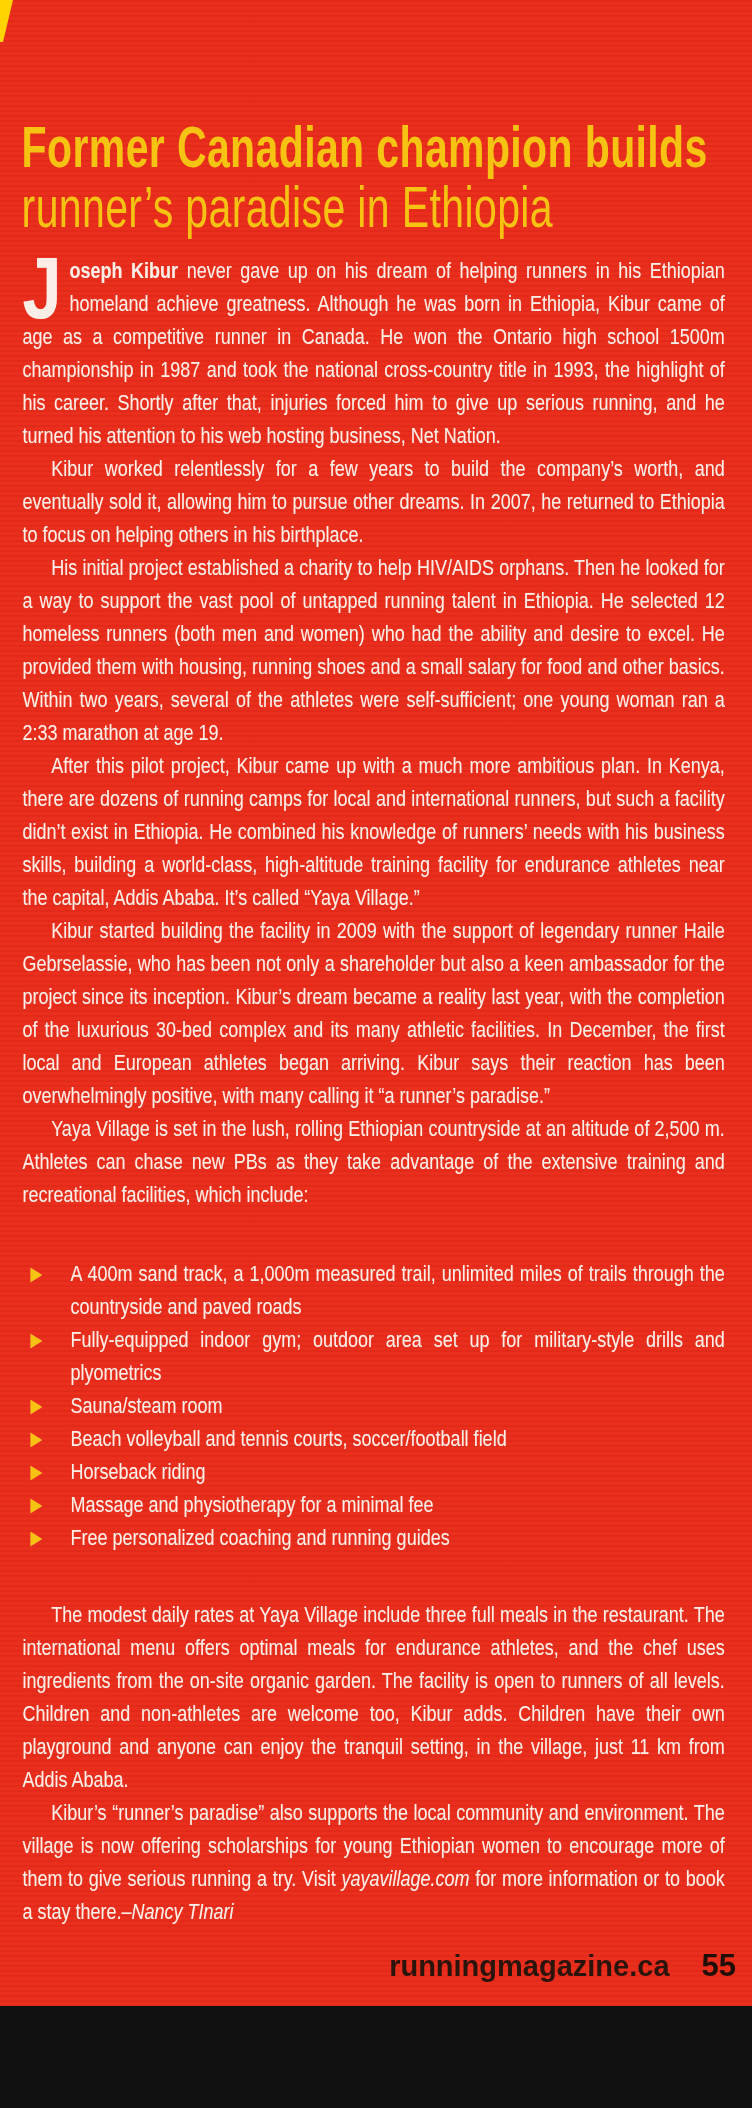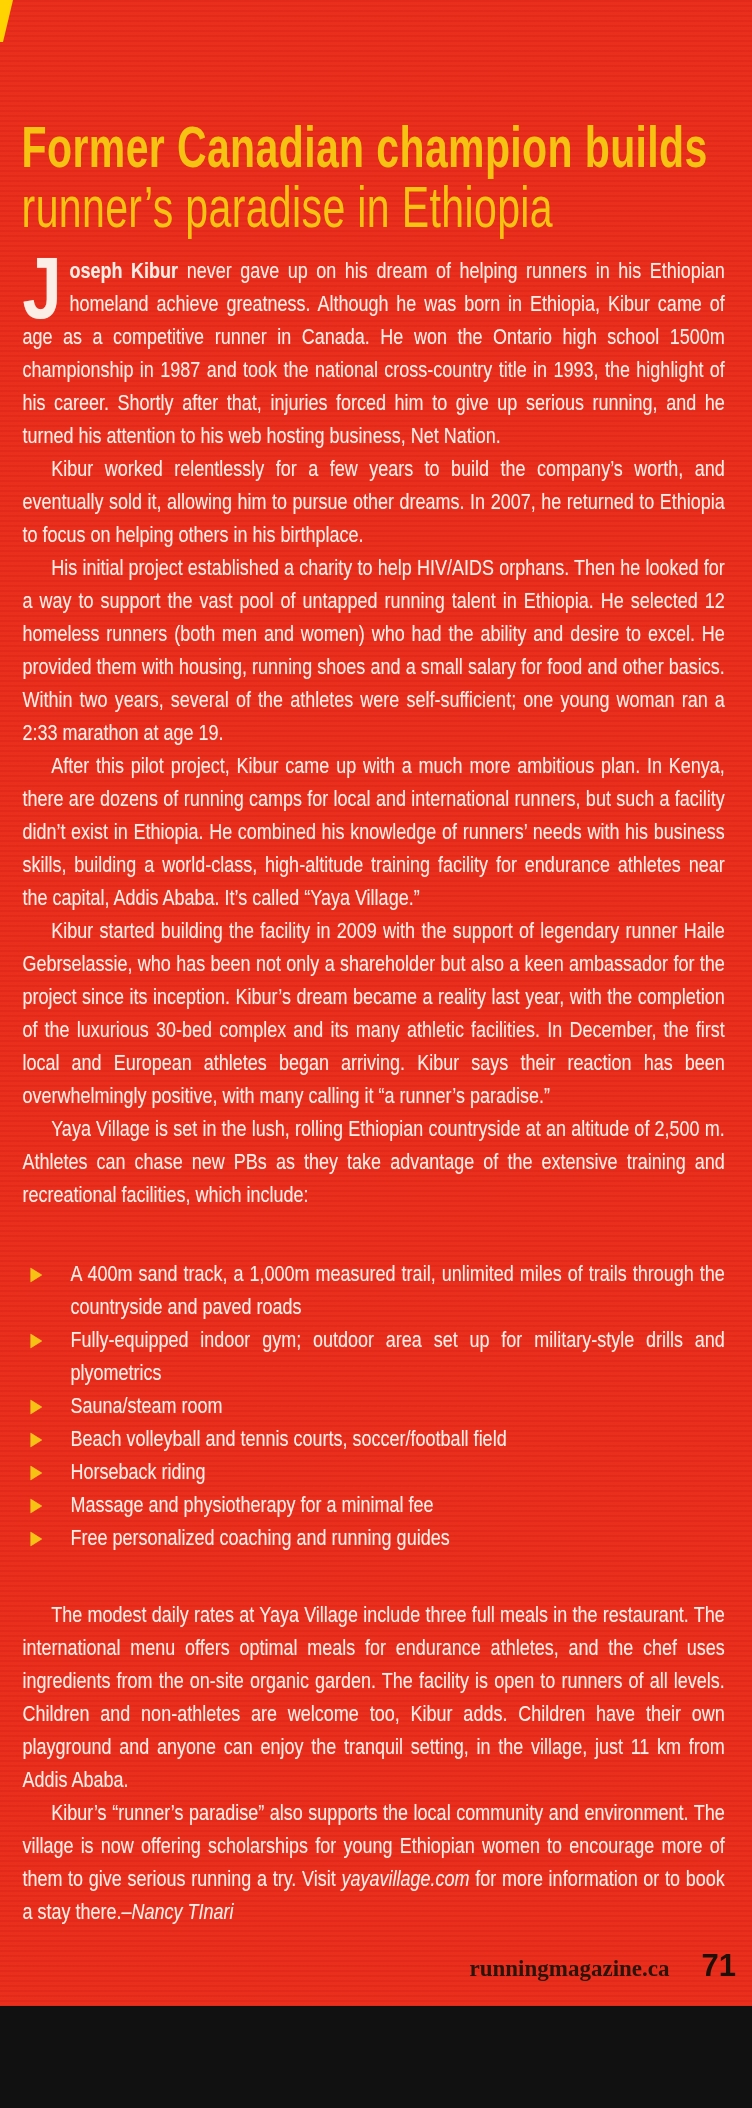--- a/index.html
+++ b/index.html
@@ -73,23 +73,23 @@
   .italic { font-style: italic; }
   .page-footer {
     position: absolute;
     right: 16px;
     bottom: 22px;
     display: flex;
     align-items: baseline;
     gap: 32px;
   }
   .site-url {
-    font-family: Liberation Serif, serif;
+    font-family: Liberation Sans, sans-serif;
     font-weight: bold;
-    font-size: 23px;
+    font-size: 29px;
     color: #2b140c;
     margin-top: 44px;
   }
   .page-number {
     font-family: "Liberation Sans", sans-serif;
     font-weight: bold;
     font-size: 31px;
     color: #1f0f07;
   }
 </style>
@@ -147,16 +147,16 @@
     </ul>
 
     <p class="ind">The modest daily rates at Yaya Village include three full meals in the restaurant. The international menu offers optimal meals for endurance athletes, and the chef uses ingredients from the on-site organic garden. The facility is open to runners of all levels. Children and non-athletes are welcome too, Kibur adds. Children have their own playground and anyone can enjoy the tranquil setting, in the village, just 11 km from Addis Ababa.</p>
 
     <p class="ind"><span>Kibur’s “runner’s paradise” also supports the local community and environment. The village is now offering scholarships for young Ethiopian women to encourage more of them to give serious running a try. Visit </span><span class="italic">yayavillage.com</span><span> for more information or to book a stay there.</span><span class="italic">–Nancy TInari</span></p>
 
   </div>
 
   <footer class="page-footer">
     <span class="site-url">runningmagazine.ca</span>
-    <span class="page-number">71</span>
+    <span class="page-number">55</span>
   </footer>
 
 </div>
 
 </body></html>

